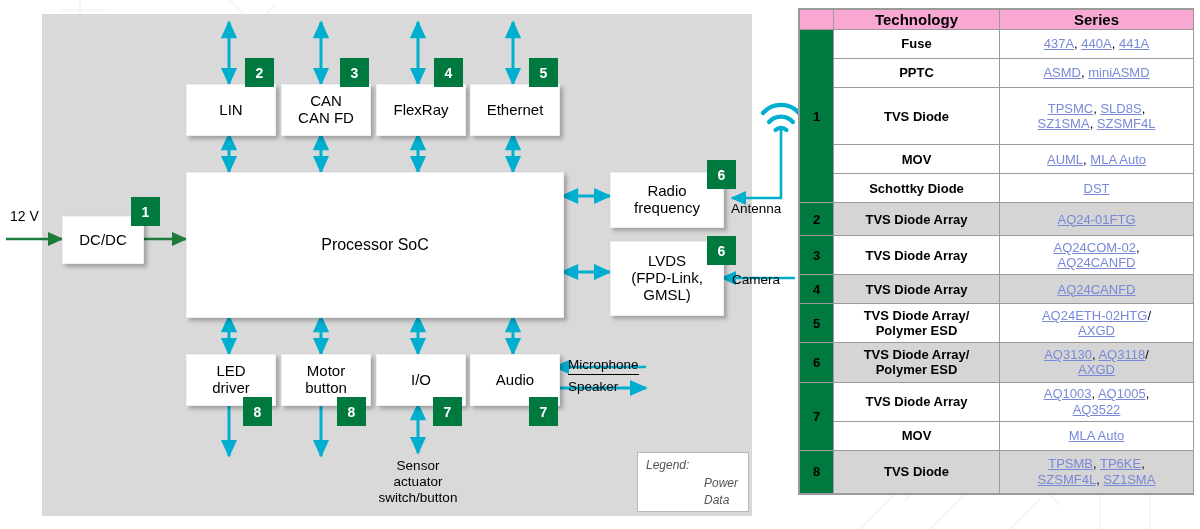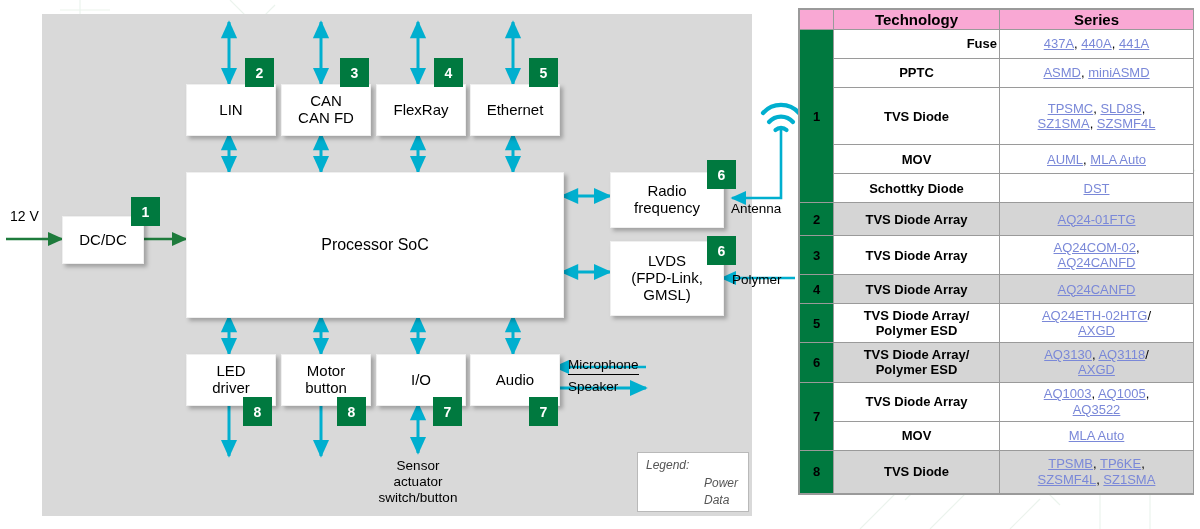--- a/index.html
+++ b/index.html
@@ -243,21 +243,21 @@
 
   <div class="blk" style="left:470px;top:354px;width:88px;height:50px;">
     <span>Audio</span>
   </div>
   <div class="badge" style="left:529px;top:397px;">7</div>
 
   <div class="lbl b" style="left:10px;top:208px;">12 V</div>
 
   <div class="lbl" style="left:731px;top:201px;">Antenna</div>
 
-  <div class="lbl" style="left:732px;top:272px;">Polymer</div>
+  <div class="lbl" style="left:732px;top:272px;">Camera</div>
 
   <div class="lbl" style="left:568px;top:357px;border-bottom:1px solid #000;padding-bottom:1px;">Microphone</div>
 
   <div class="lbl" style="left:568px;top:379px;">Speaker</div>
 
   <div class="lbl" style="left:368px;top:458px;width:100px;white-space:pre-line;">Sensor
 actuator
 switch/button</div>
 
   <div class="legend">
@@ -276,21 +276,21 @@
       <thead>
         <tr>
           <th></th>
           <th>Technology</th>
           <th>Series</th>
         </tr>
       </thead>
       <tbody id="tbody">
           <tr style="height: 28px;">
             <td class="numcell" rowspan="5">1</td>
-            <td class="tech" style="white-space: pre-line; text-align: right;">Fuse</td>
+            <td class="tech" style="white-space: pre-line;">Fuse</td>
             <td class="ser"><a class="lnk" href="#">437A</a><span class="sep">, </span><a class="lnk" href="#">440A</a><span class="sep">, </span><a class="lnk" href="#">441A</a></td>
           </tr>
           <tr style="height: 28px;">
             <td class="tech" style="white-space: pre-line;">PPTC</td>
             <td class="ser"><a class="lnk" href="#">ASMD</a><span class="sep">, </span><a class="lnk" href="#">miniASMD</a></td>
           </tr>
           <tr style="height: 56px;">
             <td class="tech" style="white-space: pre-line;">TVS Diode</td>
             <td class="ser"><a class="lnk" href="#">TPSMC</a><span class="sep">, </span><a class="lnk" href="#">SLD8S</a><span class="sep">,</span><br><a class="lnk" href="#">SZ1SMA</a><span class="sep">, </span><a class="lnk" href="#">SZSMF4L</a></td>
           </tr>

